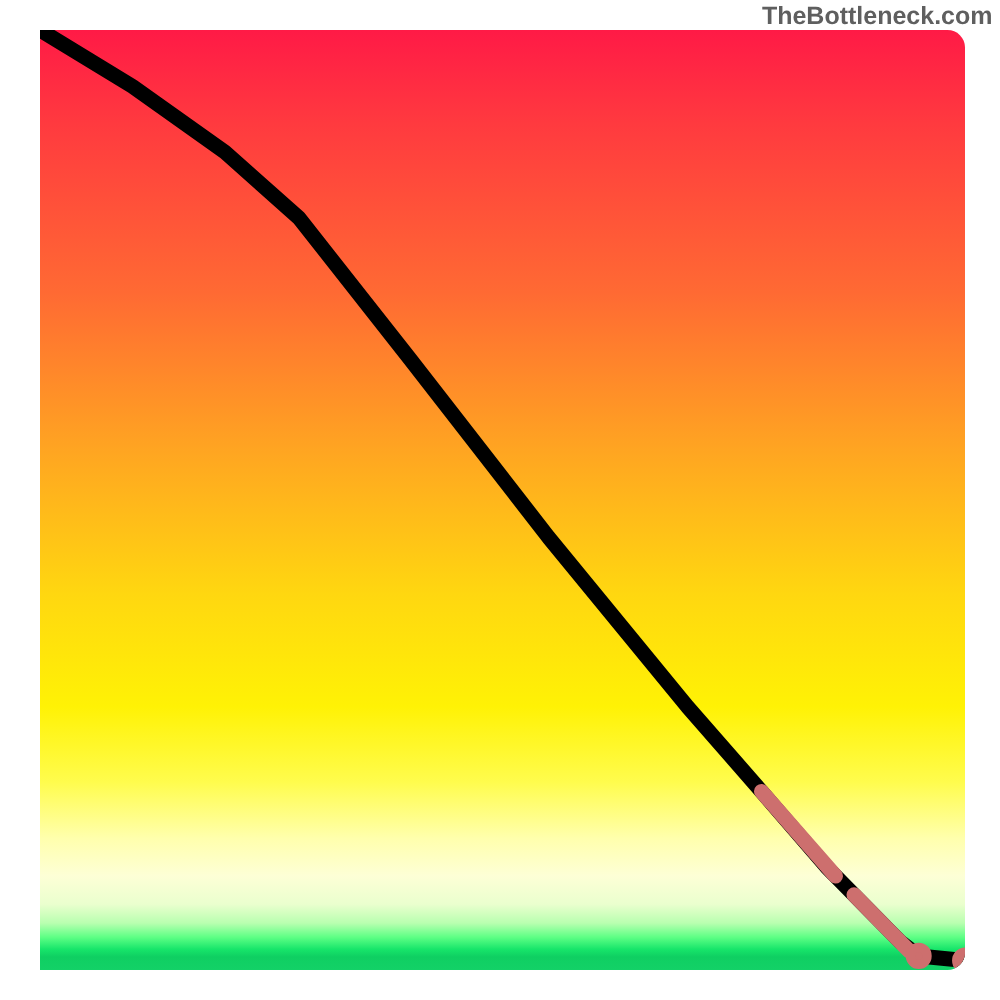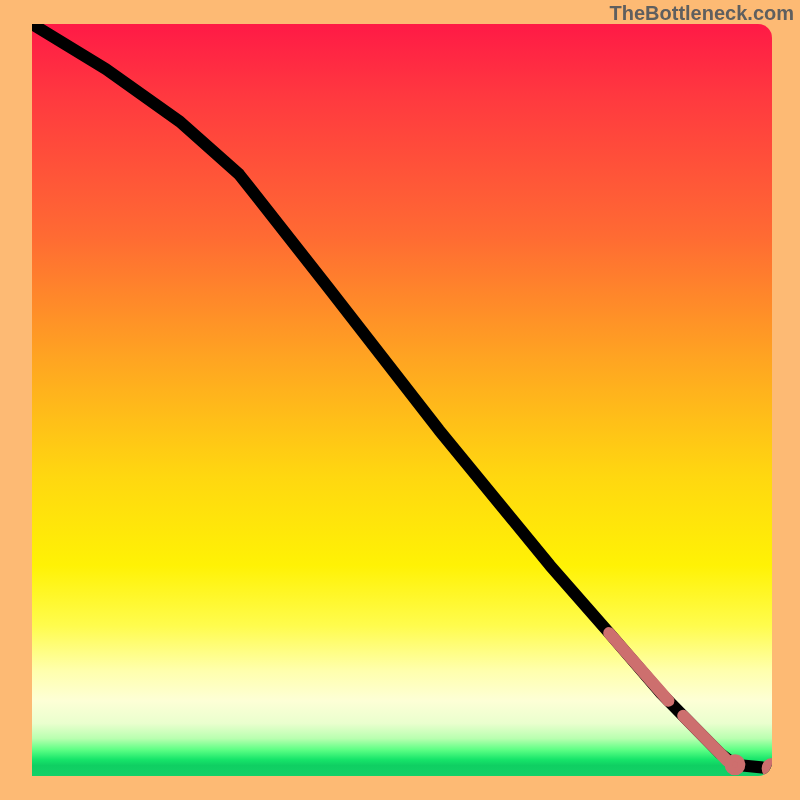--- a/index.html
+++ b/index.html
@@ -8,21 +8,21 @@
     width: 800px;
     height: 800px;
     background: #000;
     overflow: hidden;
     font-family: Arial, Helvetica, sans-serif;
   }
   .frame {
     position: relative;
     width: 800px;
     height: 800px;
-    background: #fdba74;
+    background: #ffffff;
   }
   .watermark {
     position: absolute;
     top: 2px;
     right: 6px;
     font-size: 20px;
     font-weight: 600;
     color: #5f5f5f;
     z-index: 5;
     user-select: none;

